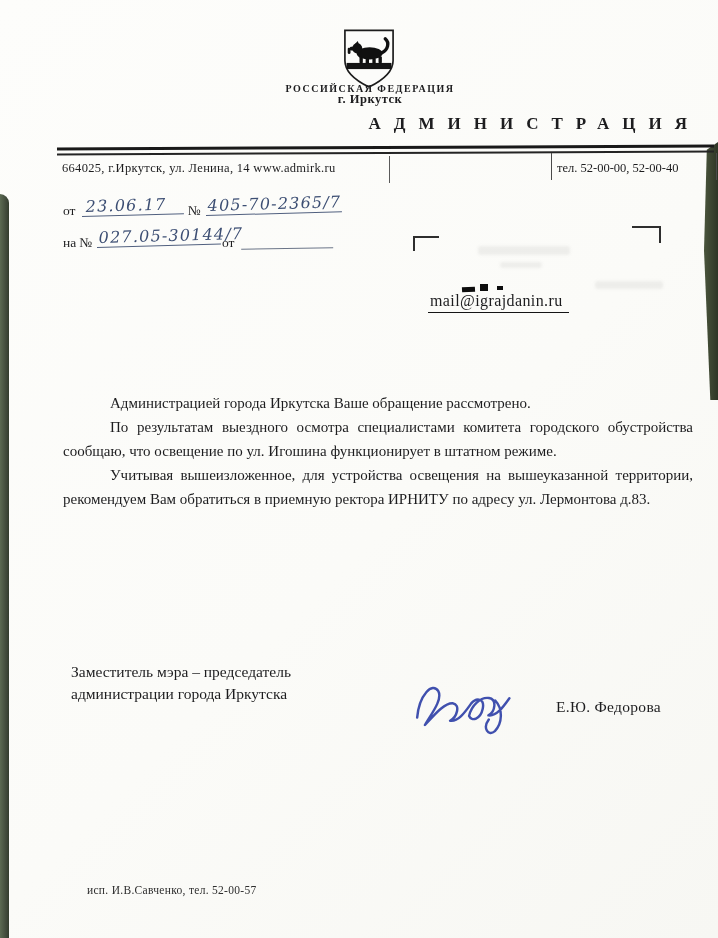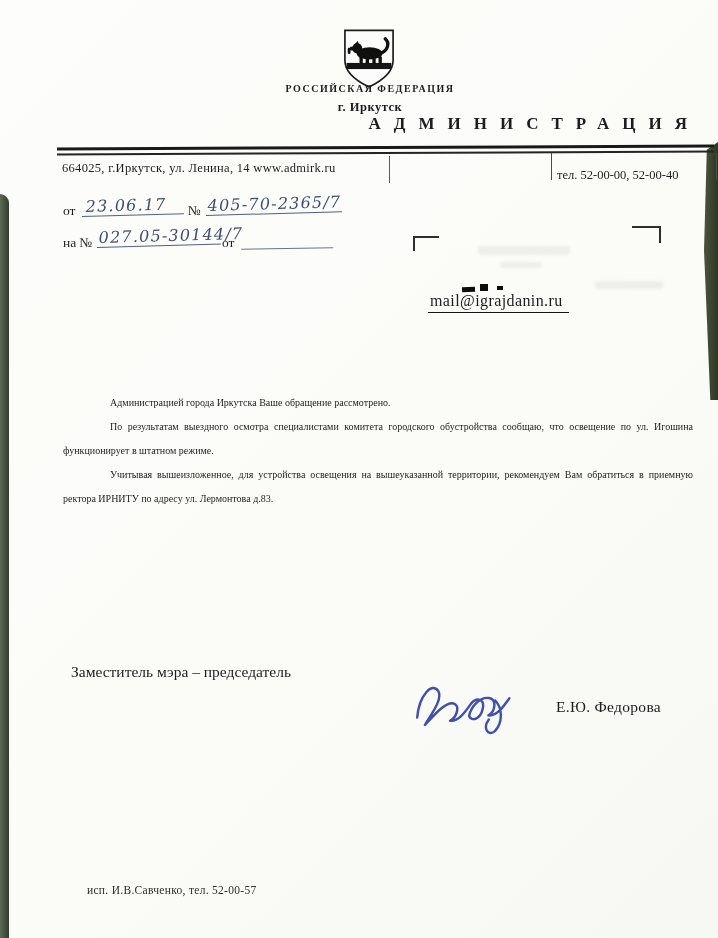--- a/index.html
+++ b/index.html
@@ -14,32 +14,32 @@
   .edge-left{position:absolute;left:0;top:194px;width:9px;height:744px;
     background:linear-gradient(to right,#5c6a52,#40493a 70%,#333c2d);
     border-top-right-radius:9px;}
   .edge-right{position:absolute;right:0;top:142px;width:14px;height:258px;
     background:linear-gradient(to left,#2e3525,#4a553c);
     clip-path:polygon(100% 0,20% 3%,0 42%,45% 100%,100% 100%);}
   
   .emblem{position:absolute;left:341px;top:20px;width:56px;height:78px;}
   .hdr-country{position:absolute;left:40px;top:83px;width:660px;text-align:center;
     font-weight:bold;font-size:10px;letter-spacing:1.5px;}
-  .hdr-city{position:absolute;left:40px;top:100px;width:660px;text-align:center;
+  .hdr-city{position:absolute;left:40px;top:92px;width:660px;text-align:center;
     font-weight:bold;font-size:12.5px;letter-spacing:.5px;}
   .hdr-org{position:absolute;left:40px;top:114px;width:660px;text-align:right;
     font-weight:bold;font-size:17px;letter-spacing:13px;padding-left:13px;box-sizing:border-box;}
   .rule-double{position:absolute;left:57px;right:4px;top:146px;height:3px;
     border-top:3px solid #191919;border-bottom:2px solid #242424;
     transform:rotate(-0.25deg);}
   .addr-left{position:absolute;left:62px;top:161px;font-size:12.5px;letter-spacing:.3px;}
   .addr-div{position:absolute;left:389px;top:156px;width:1px;height:27px;background:#5a5a5a;}
   .phone-cell{position:absolute;left:551px;top:153px;width:166px;height:27px;
     border-left:1px solid #4a4a4a;border-right:1px solid #4a4a4a;
-    font-size:12.5px;padding:15px 2px 0 5px;box-sizing:border-box;white-space:nowrap;}
+    font-size:12.5px;padding:8px 2px 0 5px;box-sizing:border-box;white-space:nowrap;}
   
   .ref{position:absolute;font-size:13.5px;}
   .lbl-ot{left:63px;top:203px;}
   .lbl-num{left:188px;top:203px;}
   .lbl-na{left:63px;top:235px;}
   .lbl-ot2{left:222px;top:235px;}
   .hw{position:absolute;font-family:"DejaVu Serif",serif;font-style:italic;
     color:#3c4e73;font-size:16px;letter-spacing:1.2px;white-space:nowrap;
     border-bottom:1.6px solid #51607f;transform:rotate(-1.6deg);transform-origin:left bottom;}
   .hw-date{left:82px;top:197px;width:98px;padding-left:4px;}
@@ -57,21 +57,21 @@
   .sm2{left:595px;top:281px;width:68px;height:8px;}
   .sm3{left:500px;top:262px;width:42px;height:6px;}
   .redact{position:absolute;background:#0d0d0d;}
   .rd1{left:462px;top:287px;width:13px;height:5px;transform:rotate(-3deg);}
   .rd2{left:480px;top:284px;width:8px;height:7px;}
   .rd3{left:497px;top:286px;width:6px;height:4px;}
   .email{position:absolute;left:428px;top:292px;font-size:16px;letter-spacing:.4px;
     border-bottom:1.7px solid #151515;padding:0 6px 2px 2px;}
   
   .body-text{position:absolute;left:63px;top:391px;width:630px;
-    font-size:10px;line-height:24px;text-align:justify;}
+    font-size:15px;line-height:24px;text-align:justify;}
   .body-text p{margin:0;text-indent:47px;}
   
   .sign-pos{position:absolute;left:71px;top:661px;width:310px;
     font-size:15.5px;line-height:22px;}
   .sign-ink{position:absolute;left:406px;top:670px;width:122px;height:68px;
     transform:rotate(-5deg);}
   .sign-name{position:absolute;left:556px;top:698px;font-size:15.5px;letter-spacing:.3px;}
   
   .footer{position:absolute;left:87px;top:884px;font-size:11.5px;color:#2e2e2e;letter-spacing:.3px;}
 </style>
@@ -129,20 +129,21 @@
   <div class="email">mail@igrajdanin.ru</div>
 
   <div class="body-text">
     <p>Администрацией города Иркутска Ваше обращение рассмотрено.</p>
     <p>По результатам выездного осмотра специалистами комитета городского обустройства сообщаю, что освещение  по ул. Игошина функционирует в штатном режиме.</p>
     <p>Учитывая вышеизложенное, для устройства освещения на вышеуказанной территории, рекомендуем Вам обратиться в приемную ректора ИРНИТУ по адресу ул. Лермонтова д.83.</p>
   </div>
 
   <div class="sign-pos">
     <div>Заместитель  мэра – председатель</div>
+    <div>администрации города Иркутска</div>
   </div>
 
   <div class="sign-ink">
     <svg viewBox="0 0 120 66" width="122" height="68">
       <path d="M10,42 C14,20 28,8 33,18 C37,27 22,42 17,50 C28,40 38,30 46,31 C54,33 49,45 42,48
                C50,50 58,40 64,33 C70,27 78,29 75,39 C72,49 63,51 61,45 C64,35 74,27 82,29
                C90,31 87,43 80,46 C88,48 96,38 102,31
                M88,32 C95,41 93,55 85,62 C78,67 73,58 80,50" fill="none" stroke="#4050ae" stroke-width="2.4" stroke-linecap="round" stroke-linejoin="round"></path>
     </svg>
   </div>

